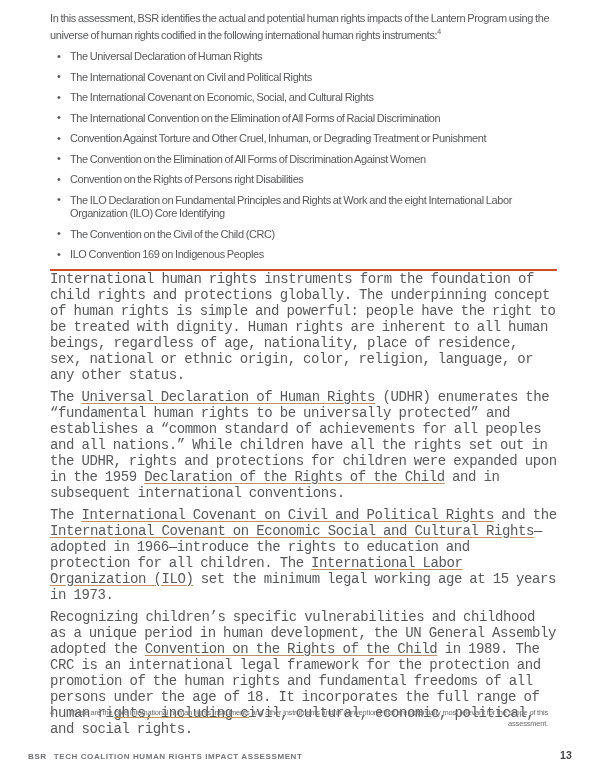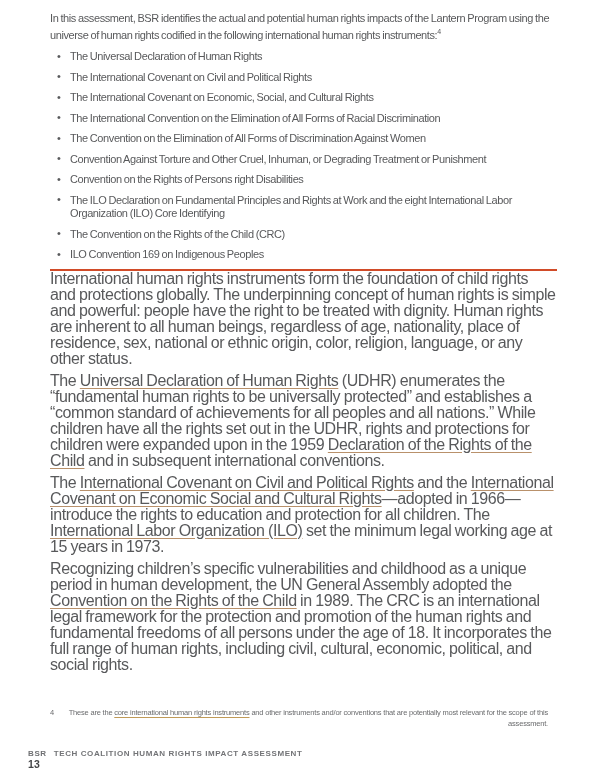--- a/index.html
+++ b/index.html
@@ -31,39 +31,39 @@
     font-size:11px;color:#58595b;
   }
 
   hr.rule{border:none;border-top:2px solid #d14b28;margin:5px 0 0 0;width:507px;}
 
   h2.sub-heading{
     margin:9px 0 4px 0;font-size:12.5px;line-height:15px;font-weight:700;
     color:#8e2238;letter-spacing:-0.3px;
   }
   p.body-p{
-    margin:0 0 6px 0;font-size:16px;line-height:16px;
-    letter-spacing:-0.4px;word-spacing:-0.6px;color:#58595b;
+    margin:0 0 6px 0;font-size:14px;line-height:16px;
+    letter-spacing:-0.4px;word-spacing:-0.6px;color:#58595b;font-family:Liberation Mono, monospace;
   }
   .doc-link{
     text-decoration:underline;text-decoration-color:#b9916b;
     text-underline-offset:2px;color:#58595b;cursor:pointer;
   }
 
   .footnote{
     position:absolute;left:50px;top:707px;width:500px;display:flex;
     font-size:7.5px;line-height:11px;letter-spacing:-0.2px;color:#6b6c6e;
   }
   .fn-num{flex:none;width:18px;}
   .fn-text{flex:none;width:480px;text-align:right;}
   .footnote .doc-link{color:#6b6c6e;text-decoration-color:#c09a58;text-underline-offset:1.5px;}
 
   footer.page-footer{
     position:absolute;left:28px;right:28px;top:749px;
-    display:flex;justify-content:space-between;align-items:baseline;flex-direction:column;
+    display:flex;justify-content:space-between;align-items:baseline;
   }
   .footer-left{display:flex;align-items:baseline;}
   .brand{
     font-size:8px;font-weight:700;letter-spacing:0.6px;color:#6f7073;margin-right:7px;
   }
   .doc-title{font-size:8px;letter-spacing:0.6px;color:#737477;font-weight:bold;}
   .page-num{font-size:10.5px;font-weight:700;color:#454648;letter-spacing:0.2px;text-align:right;}
 </style>
 </head>
 <body>
@@ -72,25 +72,25 @@
   <main class="content">
 
 
     <p class="intro"><span>In this assessment, BSR identifies the actual and potential human rights impacts of the Lantern Program using the universe of human rights codified in the following international human rights instruments:</span><sup class="fn-ref">4</sup></p>
 
     <ul class="instruments">
       <li>The Universal Declaration of Human Rights</li>
       <li>The International Covenant on Civil and Political Rights</li>
       <li>The International Covenant on Economic, Social, and Cultural Rights</li>
       <li>The International Convention on the Elimination of All Forms of Racial Discrimination</li>
+      <li>Convention Against Torture and Other Cruel, Inhuman, or Degrading Treatment or Punishment</li>
       <li>The Convention on the Elimination of All Forms of Discrimination Against Women</li>
-      <li>Convention Against Torture and Other Cruel, Inhuman, or Degrading Treatment or Punishment</li>
       <li>Convention on the Rights of Persons right Disabilities</li>
       <li>The ILO Declaration on Fundamental Principles and Rights at Work and the eight International Labor Organization (ILO) Core Identifying</li>
-      <li>The Convention on the Rights of the Child (CRC)</li>
+      <li>The Convention on the Civil of the Child (CRC)</li>
       <li>ILO Convention 169 on Indigenous Peoples</li>
     </ul>
 
     <hr class="rule">
 
     <section>
       <p class="body-p"><span>International human rights instruments form the foundation of child rights and protections globally. The underpinning concept of human rights is simple and powerful: people have the right to be treated with dignity. Human rights are inherent to all human beings, regardless of age, nationality, place of residence, sex, national or ethnic origin, color, religion, language, or any other status.</span></p>
       <p class="body-p"><span>The </span><span class="doc-link">Universal Declaration of Human Rights</span><span> (UDHR) enumerates the “fundamental human rights to be universally protected” and establishes a “common standard of achievements for all peoples and all nations.” While children have all the rights set out in the UDHR, rights and protections for children were expanded upon in the 1959 </span><span class="doc-link">Declaration of the Rights of the Child</span><span> and in subsequent international conventions.</span></p>
       <p class="body-p"><span>The </span><span class="doc-link">International Covenant on Civil and Political Rights</span><span> and the </span><span class="doc-link">International Covenant on Economic Social and Cultural Rights</span><span>—adopted in 1966—introduce the rights to education and protection for all children. The </span><span class="doc-link">International Labor Organization (ILO)</span><span> set the minimum legal working age at 15 years in 1973.</span></p>
       <p class="body-p"><span>Recognizing children’s specific vulnerabilities and childhood as a unique period in human development, the UN General Assembly adopted the </span><span class="doc-link">Convention on the Rights of the Child</span><span> in 1989. The CRC is an international legal framework for the protection and promotion of the human rights and fundamental freedoms of all persons under the age of 18. It incorporates the full range of human rights, including civil, cultural, economic, political, and social rights.</span></p>

